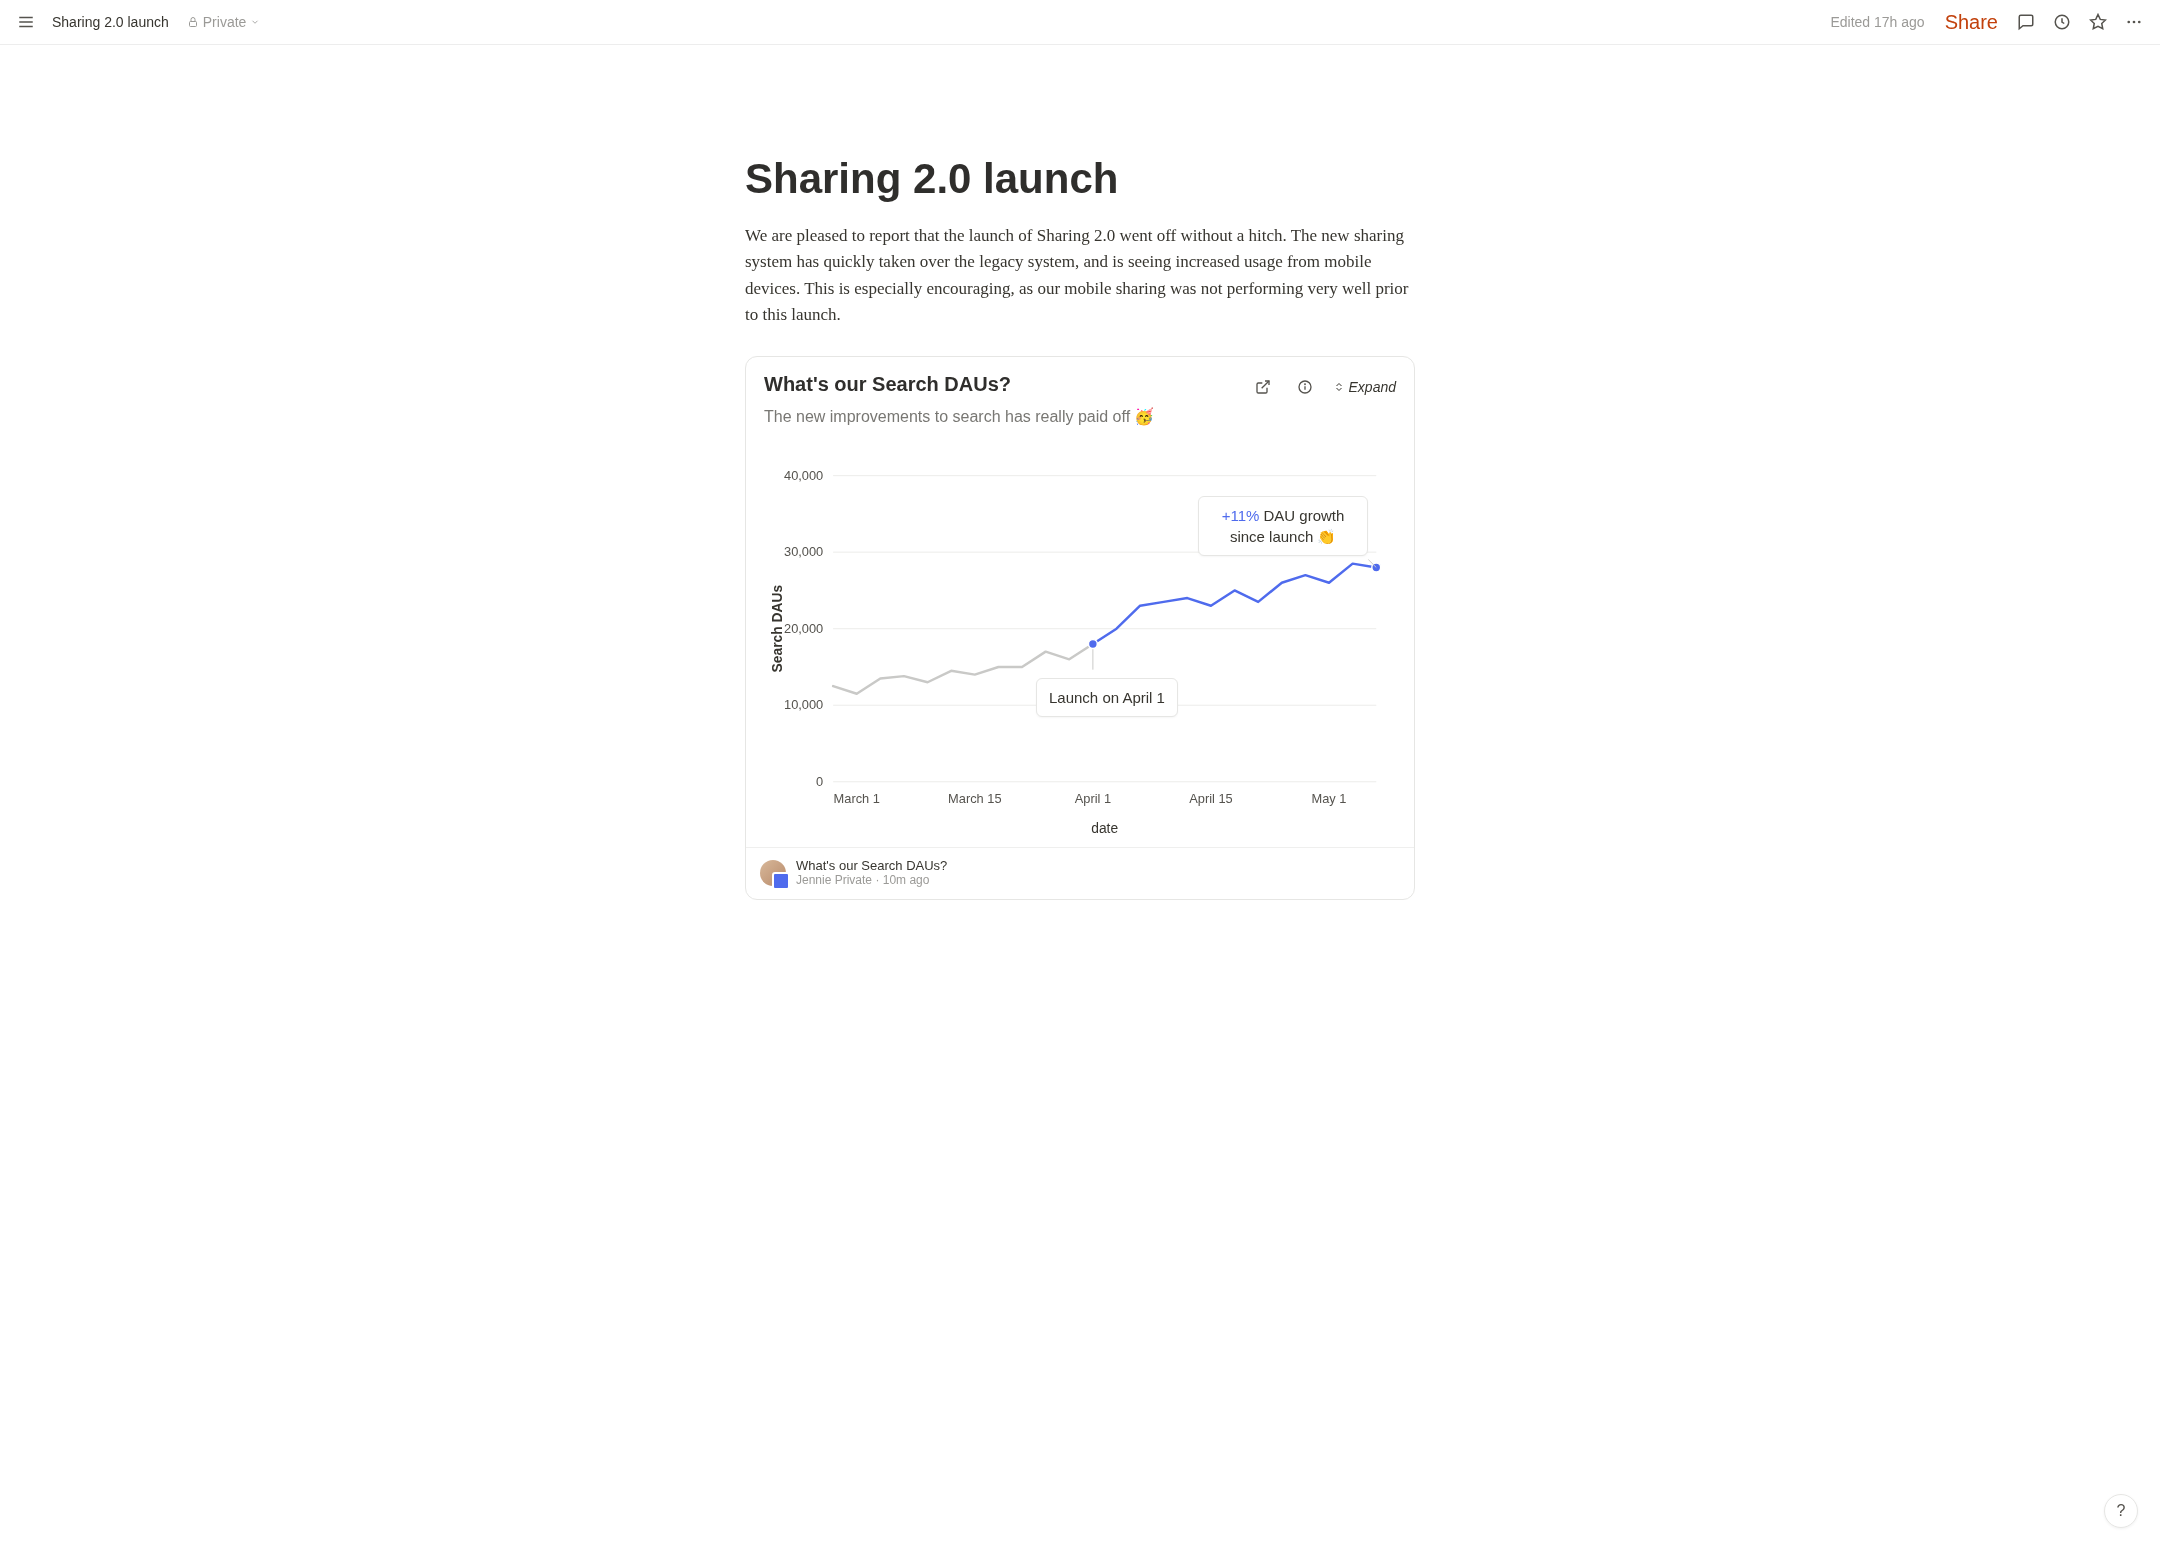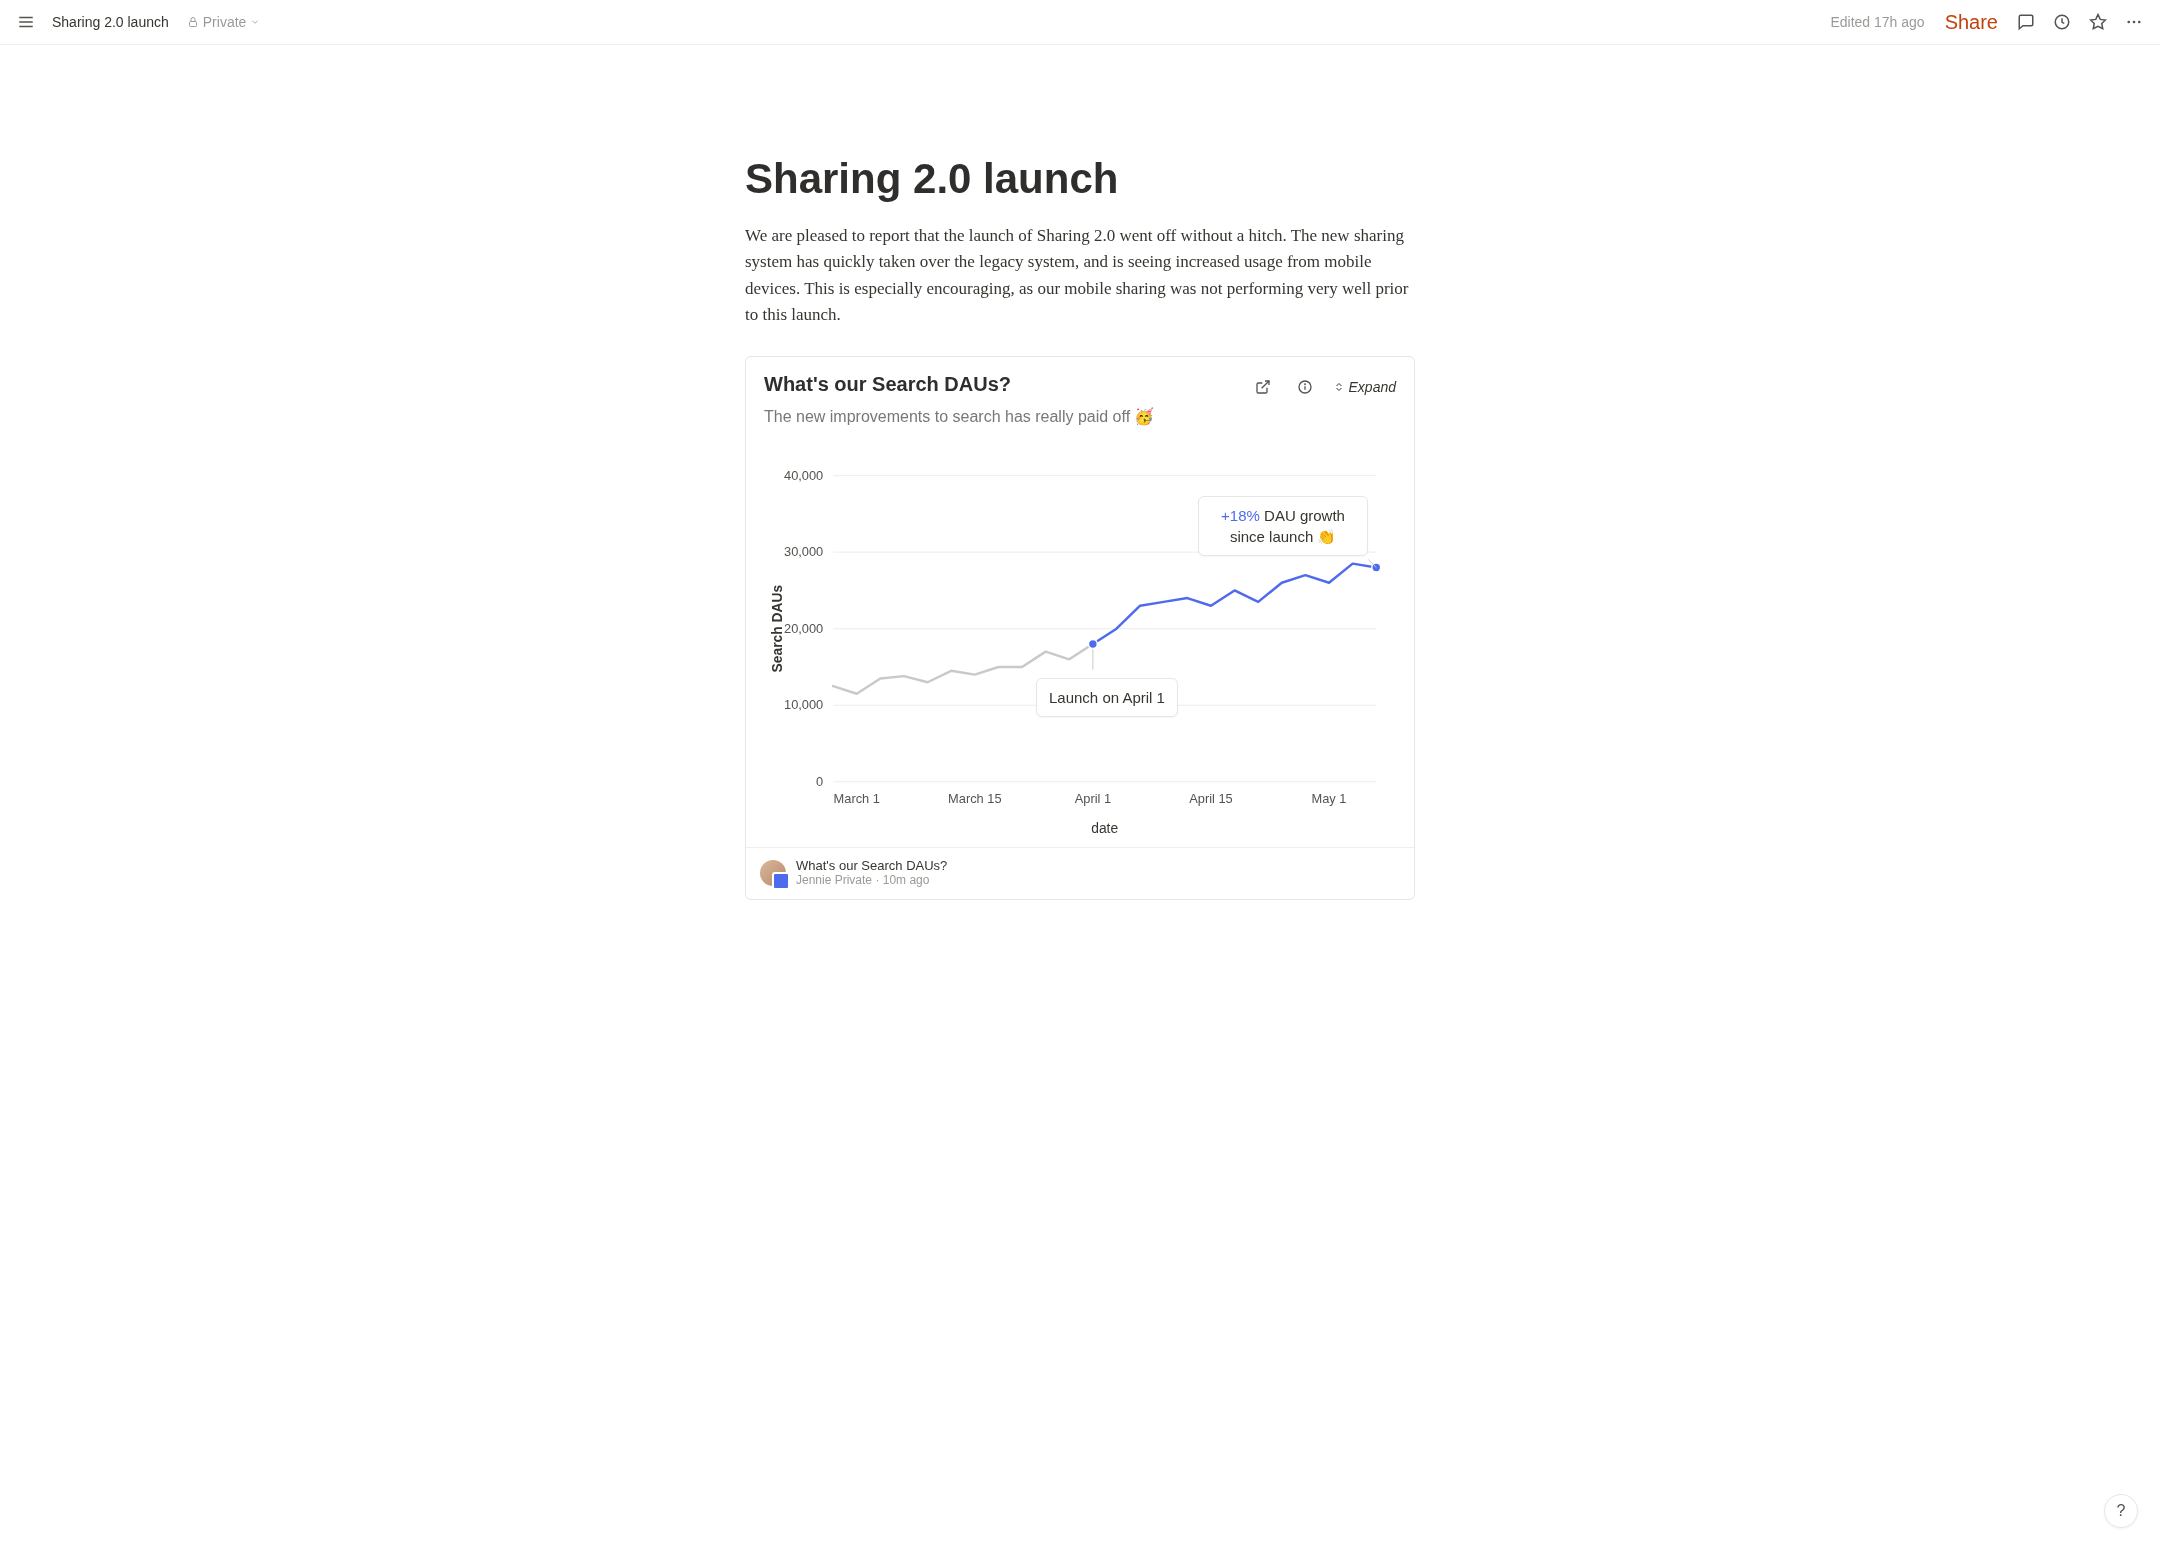--- a/index.html
+++ b/index.html
@@ -73,21 +73,21 @@
     .body-text {
       font-size: 17px;
       line-height: 1.55;
       color:#37352f;
       margin-bottom: 28px;
       font-family: Liberation Serif, serif;
     }
     
     .chart-card{
       border:1px solid #e6e6e4;
-      border-radius:6px;
+      border-radius:12px;
       overflow:hidden;
       margin-bottom:30px;
       background:#fff;
     }
     .chart-head{
       display:flex;
       justify-content:space-between;
       align-items:flex-start;
       padding:16px 18px 0;
     }
@@ -288,21 +288,21 @@
           <text x="0" y="0" text-anchor="middle" font-size="14" fill="#37352f" font-weight="600" transform="translate(18,185) rotate(-90)">Search DAUs</text>
           <path d="M70,243.125 L93.91304347826087,250.875 L117.82608695652173,235.375 L141.73913043478262,233.05 L165.65217391304347,239.25 L189.56521739130434,227.625 L213.47826086956522,231.5 L237.3913043478261,223.75 L261.30434782608694,223.75 L285.21739130434787,208.25 L309.1304347826087,216 L333.04347826086956,200.5" fill="none" stroke="#c9c9c7" stroke-width="2.5" stroke-linejoin="round" stroke-linecap="round"></path>
           <path d="M333.04347826086956,200.5 L356.95652173913044,185 L380.86956521739125,161.75 L404.7826086956522,157.875 L428.69565217391306,154 L452.6086956521739,161.75 L476.52173913043475,146.25 L500.4347826086957,157.875 L524.3478260869565,138.5 L548.2608695652174,130.75 L572.1739130434783,138.5 L596.0869565217391,119.125 L620,123.00000000000001" fill="none" stroke="#4f6bed" stroke-width="2.5" stroke-linejoin="round" stroke-linecap="round"></path>
           <line x1="333.04347826086956" y1="200.5" x2="333.04347826086956" y2="226.5" stroke="#c9c9c7" stroke-width="1"></line>
           <circle cx="333.04347826086956" cy="200.5" r="4.5" fill="#4f6bed" stroke="#fff" stroke-width="1.5"></circle>
           <circle cx="620" cy="123.00000000000001" r="4.5" fill="#4f6bed" stroke="#fff" stroke-width="1.5"></circle>
           <line x1="620" y1="123.00000000000001" x2="612" y2="115.00000000000001" stroke="#c9c9c7" stroke-width="1"></line>
         </svg>
 
       <div class="chart-annotation annot-growth">
-        <span class="pct">+18%</span><span> DAU growth since launch 👏</span>
+        <span class="pct">+11%</span><span> DAU growth since launch 👏</span>
       </div>
       <div class="chart-annotation annot-launch">Launch on April 1</div>
     </div>
 
     <div class="chart-footer">
       <div class="avatar"></div>
       <div class="footer-texts">
         <span class="footer-title">What's our Search DAUs?</span>
         <span class="footer-meta"><span>Jennie Private</span> · <span>10m ago</span></span>
       </div>

